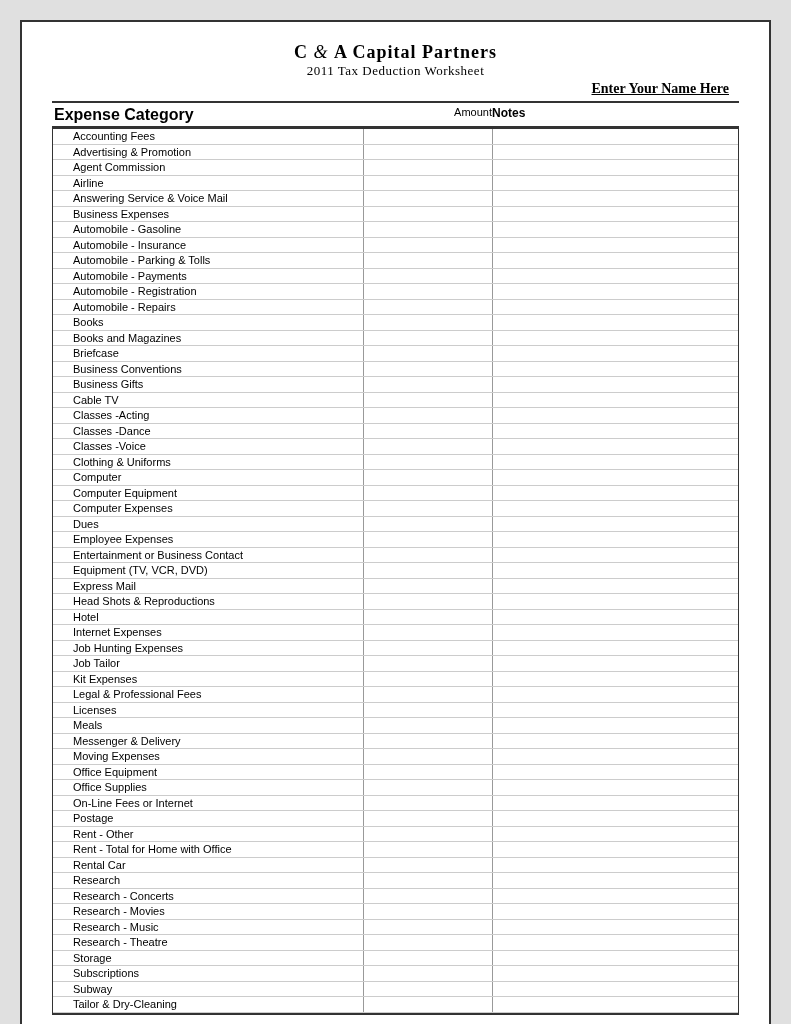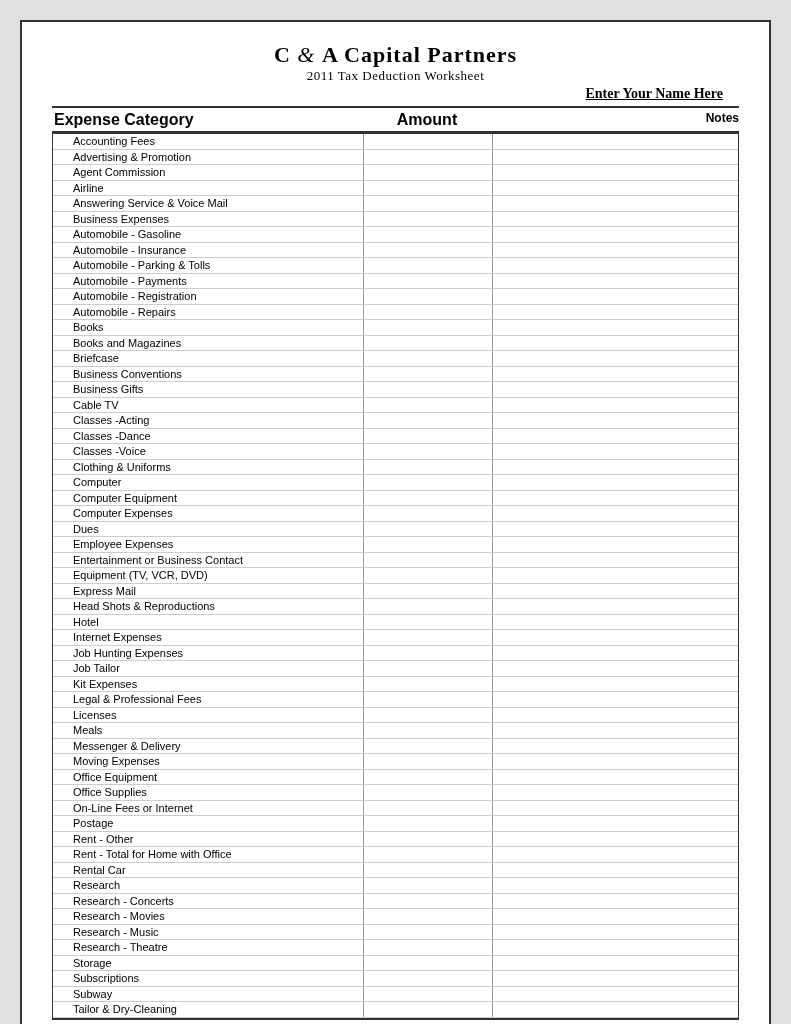--- a/index.html
+++ b/index.html
@@ -18,67 +18,67 @@
       min-height: 984px;
       border: 2px solid #333;
       padding: 20px 30px 30px 30px;
       position: relative;
     }
     .header {
       text-align: center;
       margin-bottom: 4px;
     }
     .header-title {
-      font-size: 22px;
+      font-size: 18px;
       font-weight: bold;
       font-family: 'Times New Roman', serif;
       letter-spacing: 1px;
     }
     .header-title .amp {
       font-style: italic;
       font-weight: normal;
     }
     .header-subtitle {
       font-size: 13px;
       font-family: Liberation Serif, serif;
       letter-spacing: 0.5px;
     }
     .header-name {
       font-size: 14px;
       font-weight: bold;
       font-family: 'Times New Roman', serif;
       text-decoration: underline;
       text-align: right;
-      margin-right: 16px;
+      margin-right: 10px;
       margin-top: 2px;
     }
     .col-headers {
       display: flex;
       border-top: 2px solid #333;
       border-bottom: 1px solid #333;
       margin-top: 4px;
       padding: 3px 0 2px 0;
     }
     .col-expense {
       width: 310px;
       font-size: 16px;
       font-weight: bold;
       padding-left: 2px;
     }
     .col-amount {
       width: 130px;
-      font-size: 16px;
-      font-weight: bold;
-      text-align: center;
+      font-size: 11px;
+      font-weight: normal;
+      text-align: right;
     }
     .col-notes {
       flex: 1;
       font-size: 12px;
       font-weight: bold;
-      text-align: right;
+      text-align: left;
     }
     .table-area {
       border-left: 1px solid #333;
       border-right: 1px solid #333;
     }
     .row {
       display: flex;
       border-bottom: 1px solid #ccc;
       min-height: 14.5px;
       align-items: center;

